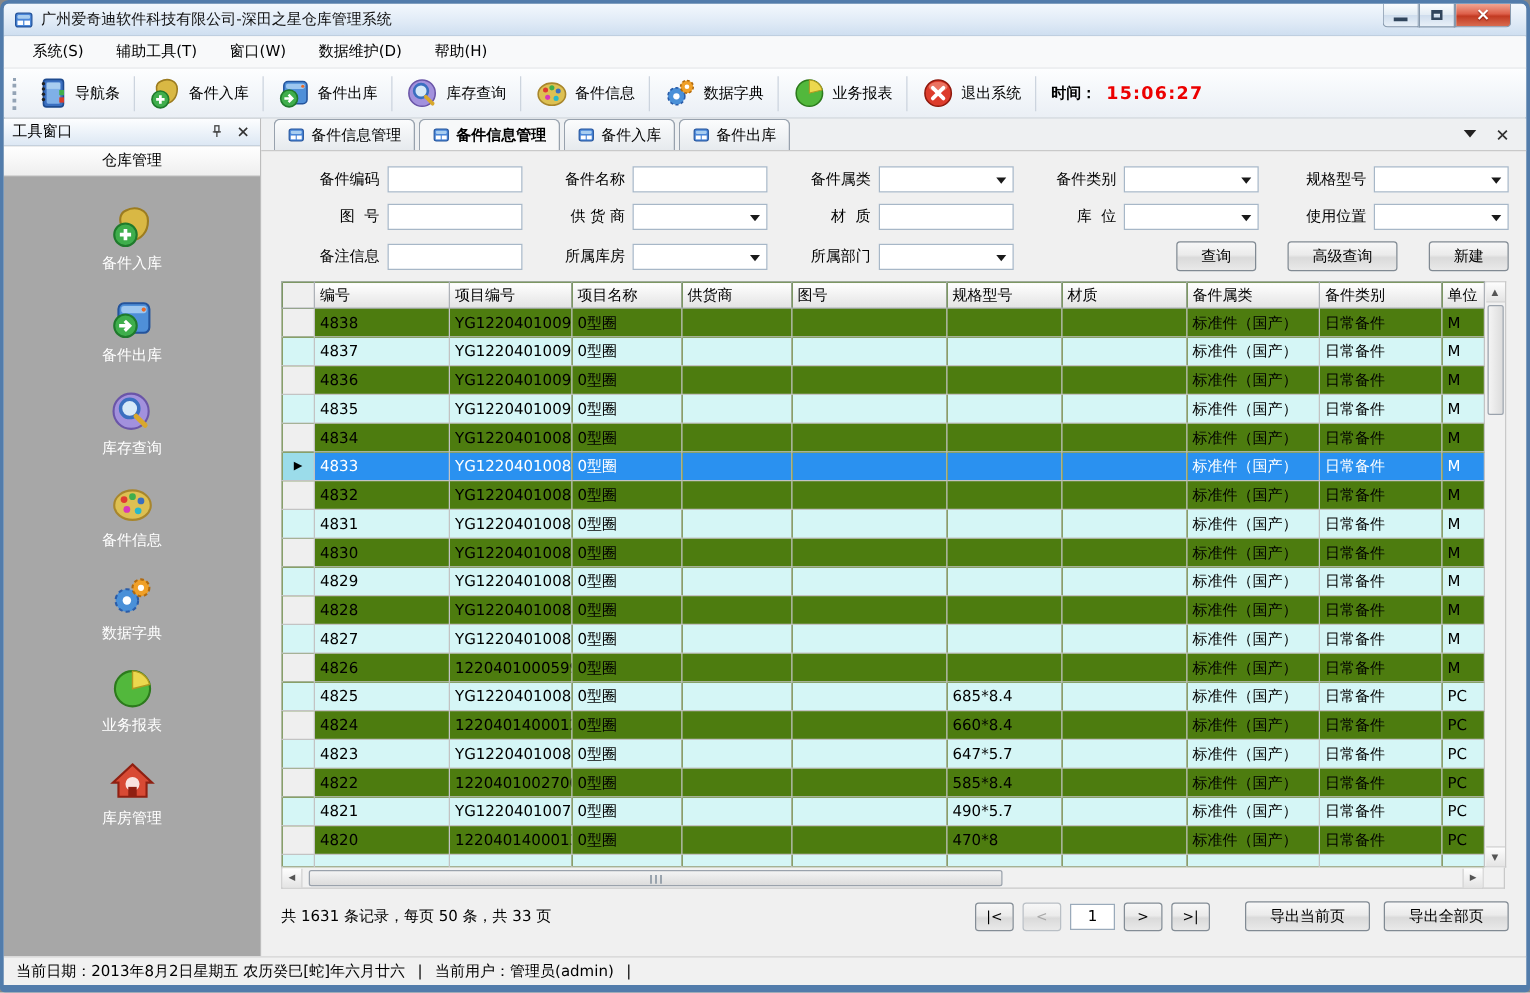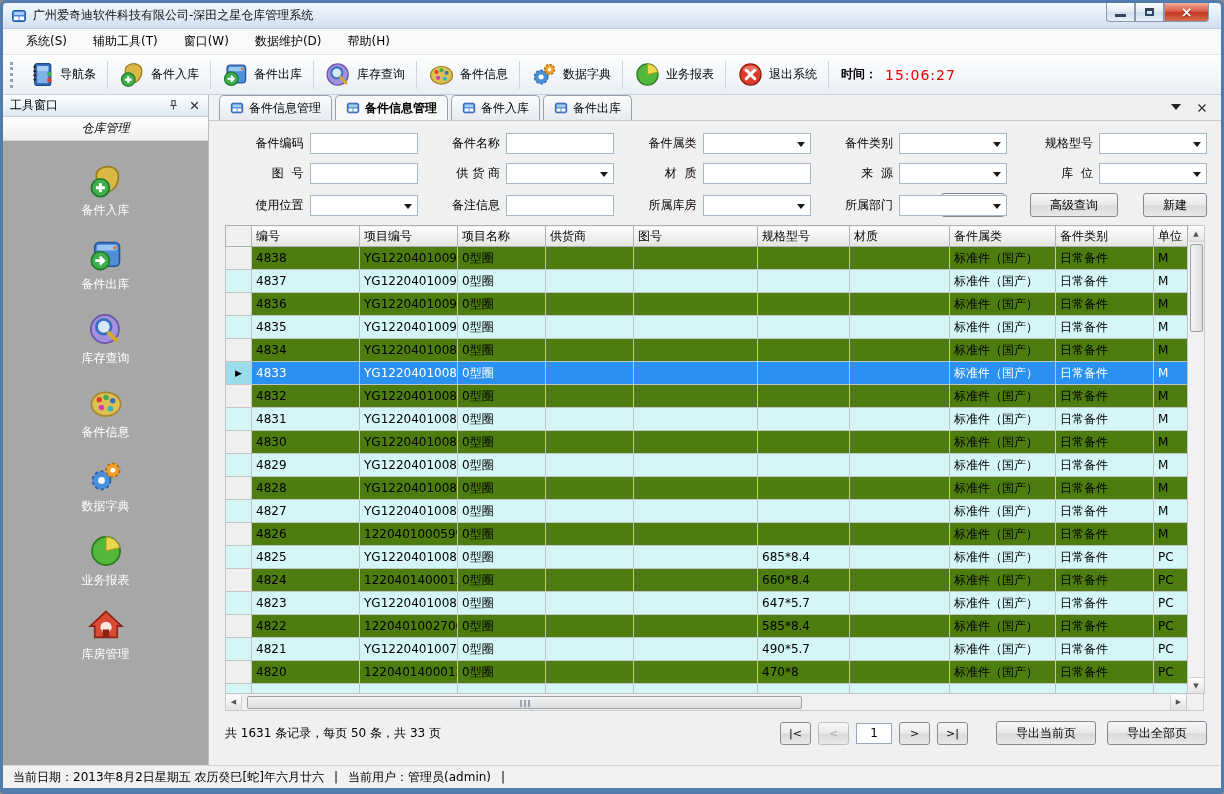--- a/index.html
+++ b/index.html
@@ -25,30 +25,30 @@
   
   .menubar { height:26px; background:#f8f9fa; border-bottom:1px solid #e4e6e8; display:flex; align-items:center; padding-left:10px; }
   .menu-item { padding:4px 13px; }
   
   .toolbar { height:40px; background:linear-gradient(#fdfeff,#eaeff5); border-bottom:1px solid #c7cfd8;
              display:flex; align-items:center; padding:0 4px; }
   .tool-grip { width:3px; height:26px; margin:0 6px 0 3px; border-left:3px dotted #93a3b5; }
   .tool-item { display:flex; align-items:center; gap:5px; padding:0 9px; height:34px; border-radius:3px; }
   .tool-sep { width:1px; height:28px; background:#ccd4de; margin:0 2px; }
   .tool-time { display:flex; align-items:center; gap:8px; padding-left:10px; }
-  .time-value { color:#ec0000; font-weight:normal; font-size:14px; letter-spacing:1px; }
+  .time-value { color:#ec0000; font-weight:bold; font-size:14px; letter-spacing:1px; }
   .icon svg { display:block; }
   
   .main { flex:1; display:flex; min-height:0; }
   .sidebar { width:206px; display:flex; flex-direction:column; background:#a7a7a7; border-right:1px solid #bdbdbd; }
   .sidebar-header { height:22px; background:linear-gradient(#fdfeff,#dde8f4); border-bottom:1px solid #c6d1dd;
                     display:flex; align-items:center; gap:8px; padding:0 7px; }
   .sidebar-header .sp { flex:1; }
   .sidebar-section { height:24px; background:linear-gradient(#ffffff,#efefef); border-bottom:1px solid #d6d6d6;
-                     display:flex; align-items:center; justify-content:center;font-style:italic; }
+                     display:flex; align-items:center; justify-content:center; }
   .sidebar-body { flex:1; display:flex; flex-direction:column; align-items:center; padding-top:22px; gap:18px; overflow:hidden; }
   .side-item { display:flex; flex-direction:column; align-items:center; gap:3px; color:#fff; cursor:default; }
   
   .content { flex:1; display:flex; flex-direction:column; min-width:0; background:#f0f0f0; }
   .tabstrip { height:26px; display:flex; align-items:flex-end; padding-left:10px; position:relative;
               border-bottom:1px solid #c9c9c9; background:#eef0f2; }
   .tab { display:flex; align-items:center; gap:5px; height:21px; padding:12px 10px; margin-right:3px;
          border:1px solid #97a1ad; border-bottom:none; border-radius:5px 5px 0 0;
          background:linear-gradient(#fbfcfd,#e6eaee); white-space:nowrap; }
   .tab.active { height:25px; background:#f7f8f9; font-weight:bold; }
@@ -430,24 +430,20 @@
             </div>
             <div class="field">
               <span class="flabel">供 货 商</span>
               <div class="combo"></div>
             </div>
             <div class="field">
               <span class="flabel">材  质</span>
               <input class="tbox" style="">
             </div>
             <div class="field">
-              <span class="flabel">来  源</span>
-              <div class="combo"></div>
-            </div>
-            <div class="field">
               <span class="flabel">库  位</span>
               <div class="combo"></div>
             </div>
             <div class="field">
               <span class="flabel">使用位置</span>
               <div class="combo"></div>
             </div>
             <div class="field">
               <span class="flabel">备注信息</span>
               <input class="tbox" style="">

